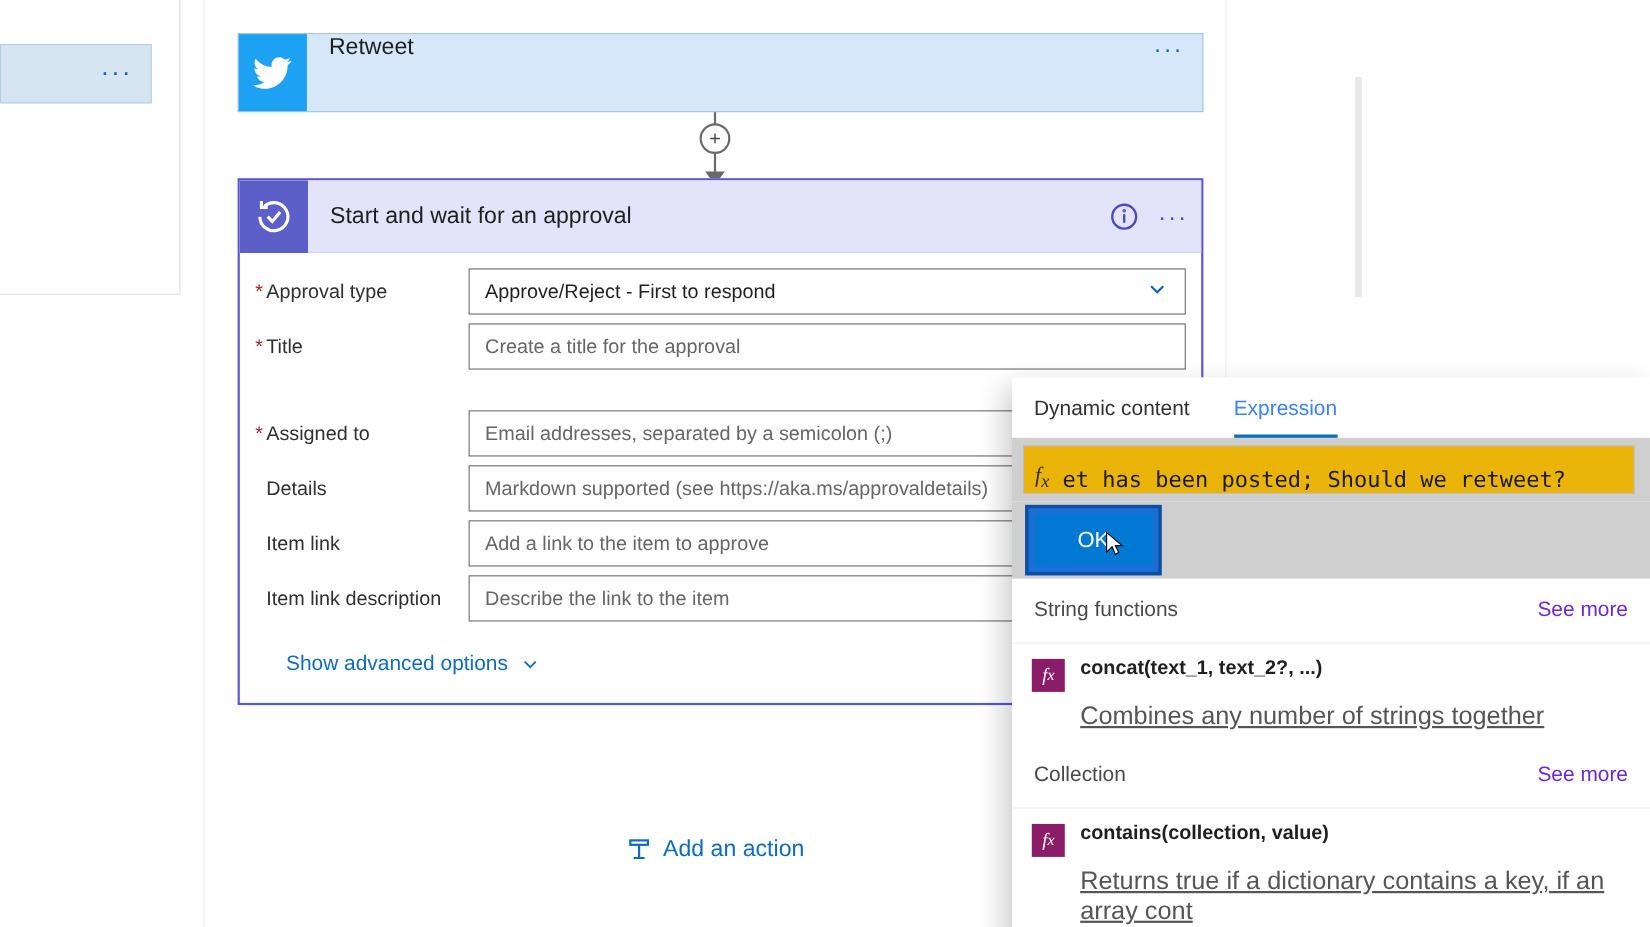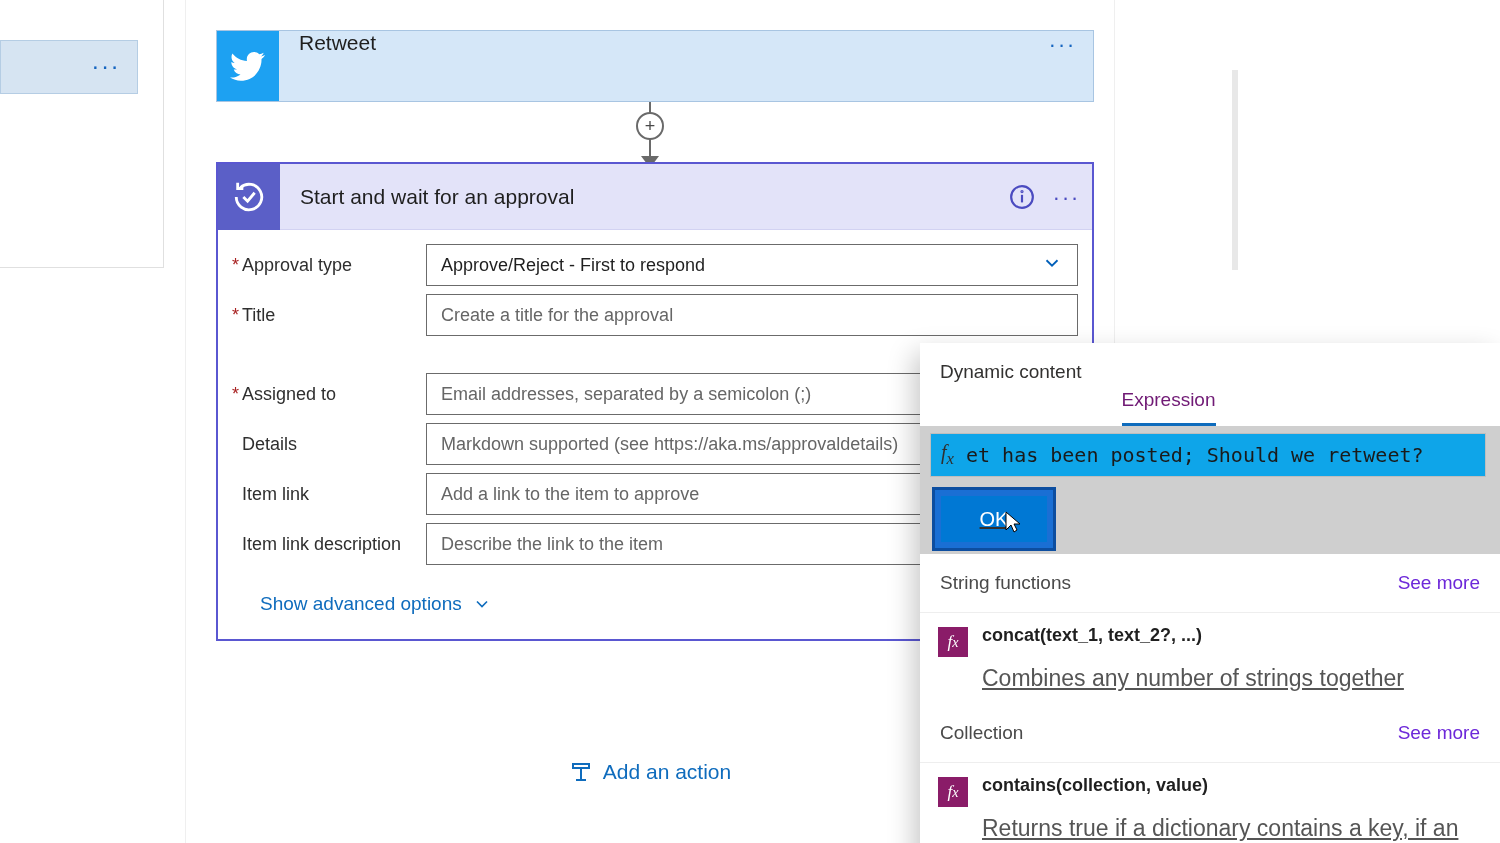--- a/index.html
+++ b/index.html
@@ -155,43 +155,43 @@
     position: absolute;
     top: 343px;
     left: 920px;
     width: 580px;
     background: #fff;
     box-shadow: -6px 10px 25px rgba(0,0,0,0.22);
     z-index: 50;
   }
   .expr-tabs { display:flex; gap: 40px; padding: 18px 20px 0 20px; font-size:19px; }
   .expr-tab { padding-bottom: 12px; color:#323130; cursor:pointer; }
-  .expr-tab.active { color:#701a75; border-bottom: 3px solid #0f6cbd; font-weight:500;margin-top:28px; }
+  .expr-tab.active { color:#3b82f6; border-bottom: 3px solid #0f6cbd; font-weight:500; }
 
   .expr-bar {
     height: 58px;
     background:#cfcfcf;
     display:flex;
     align-items:center;
   }
   .expr-input {
     margin: 0 14px 0 10px;
     flex:1;
-    background:#0ea5e9;
+    background:#eab308;
     border:1px solid #bebebe;
     height:44px;
     display:flex;
-    align-items:center;
+    align-items:flex-end;
     padding: 0 10px;
     gap: 12px;
   }
   .expr-input .fx { font-style: italic; font-family: "Times New Roman", serif; font-size:20px; color:#2f2f2f; }
   .expr-input .txt { font-family: "Consolas", monospace; font-size:20px; color:#1a1a1a; white-space:nowrap; overflow:hidden; }
 
-  .expr-okrow { height: 70px; background:#cfcfcf; display:flex; align-items:center; padding-left:12px;text-decoration:underline; }
+  .expr-okrow { height: 70px; background:#cfcfcf; display:flex; align-items:center; padding-left:12px; }
   .ok-wrap {
     padding:6px;
     background:#1a6fd4;
     border:3px solid #0d4ea0;
     display:inline-block;
   }
   .ok-btn {
     width: 106px; height: 46px;
     background:#0078d4;
     color:#fff;

